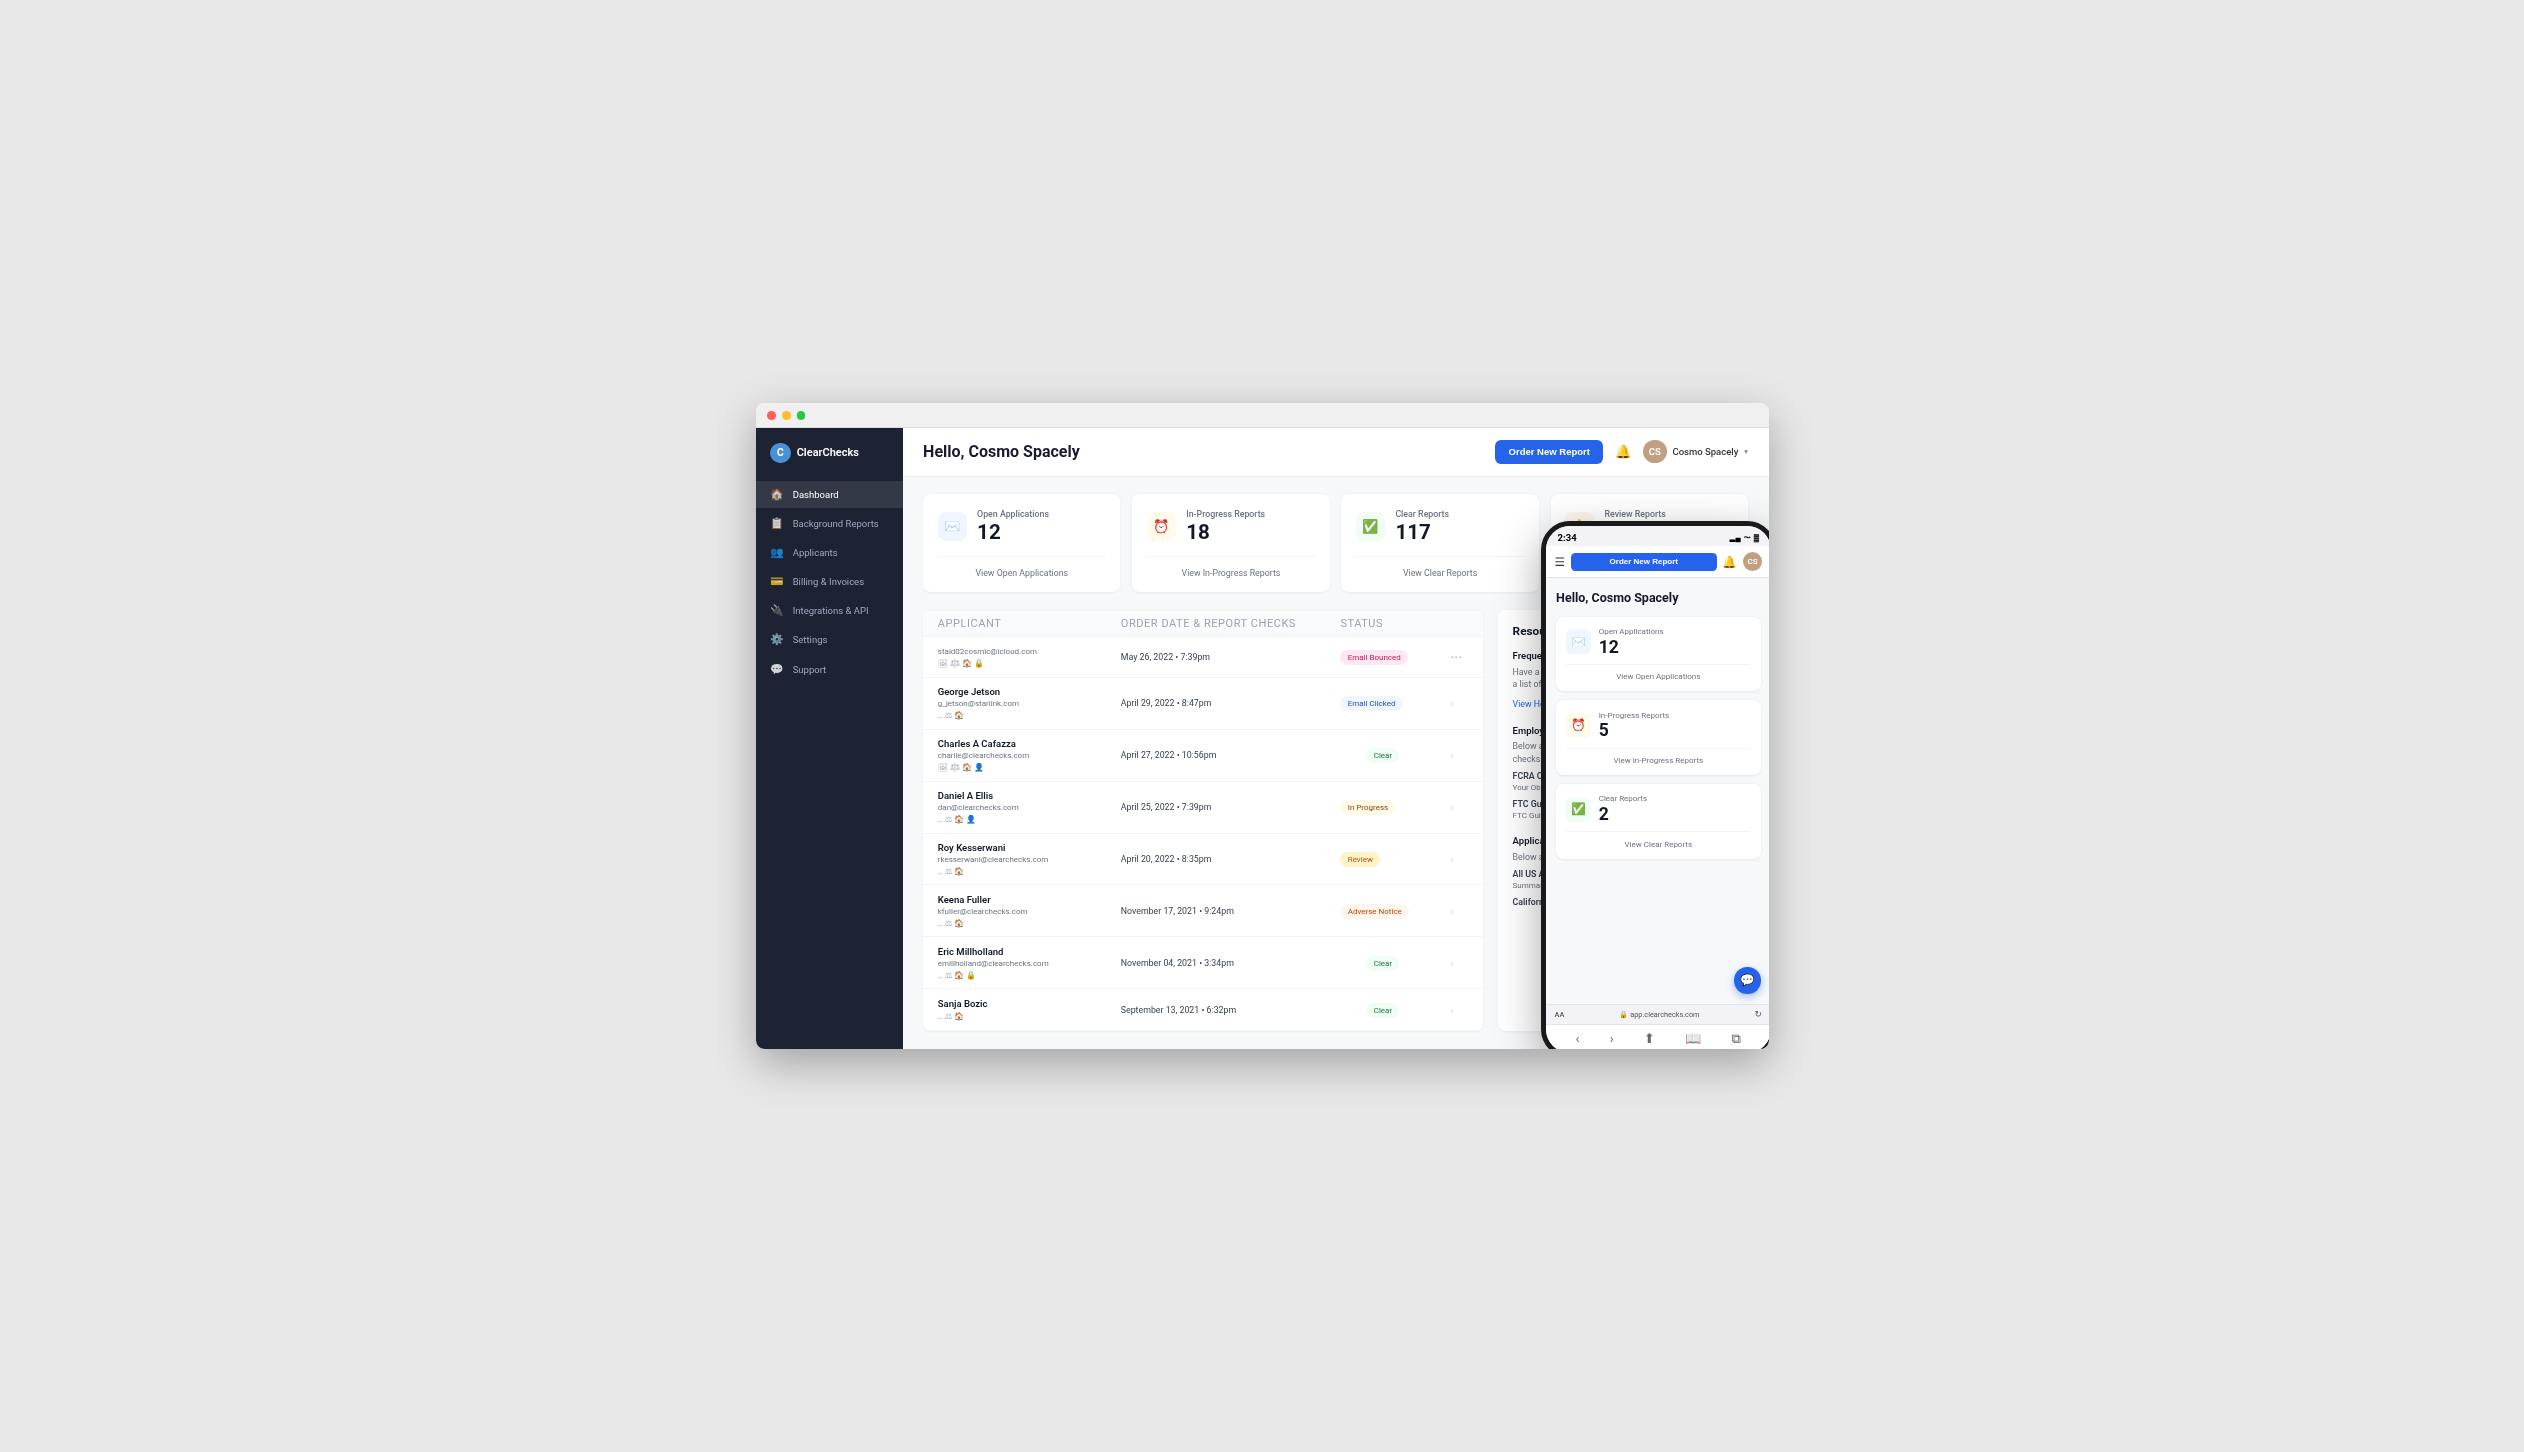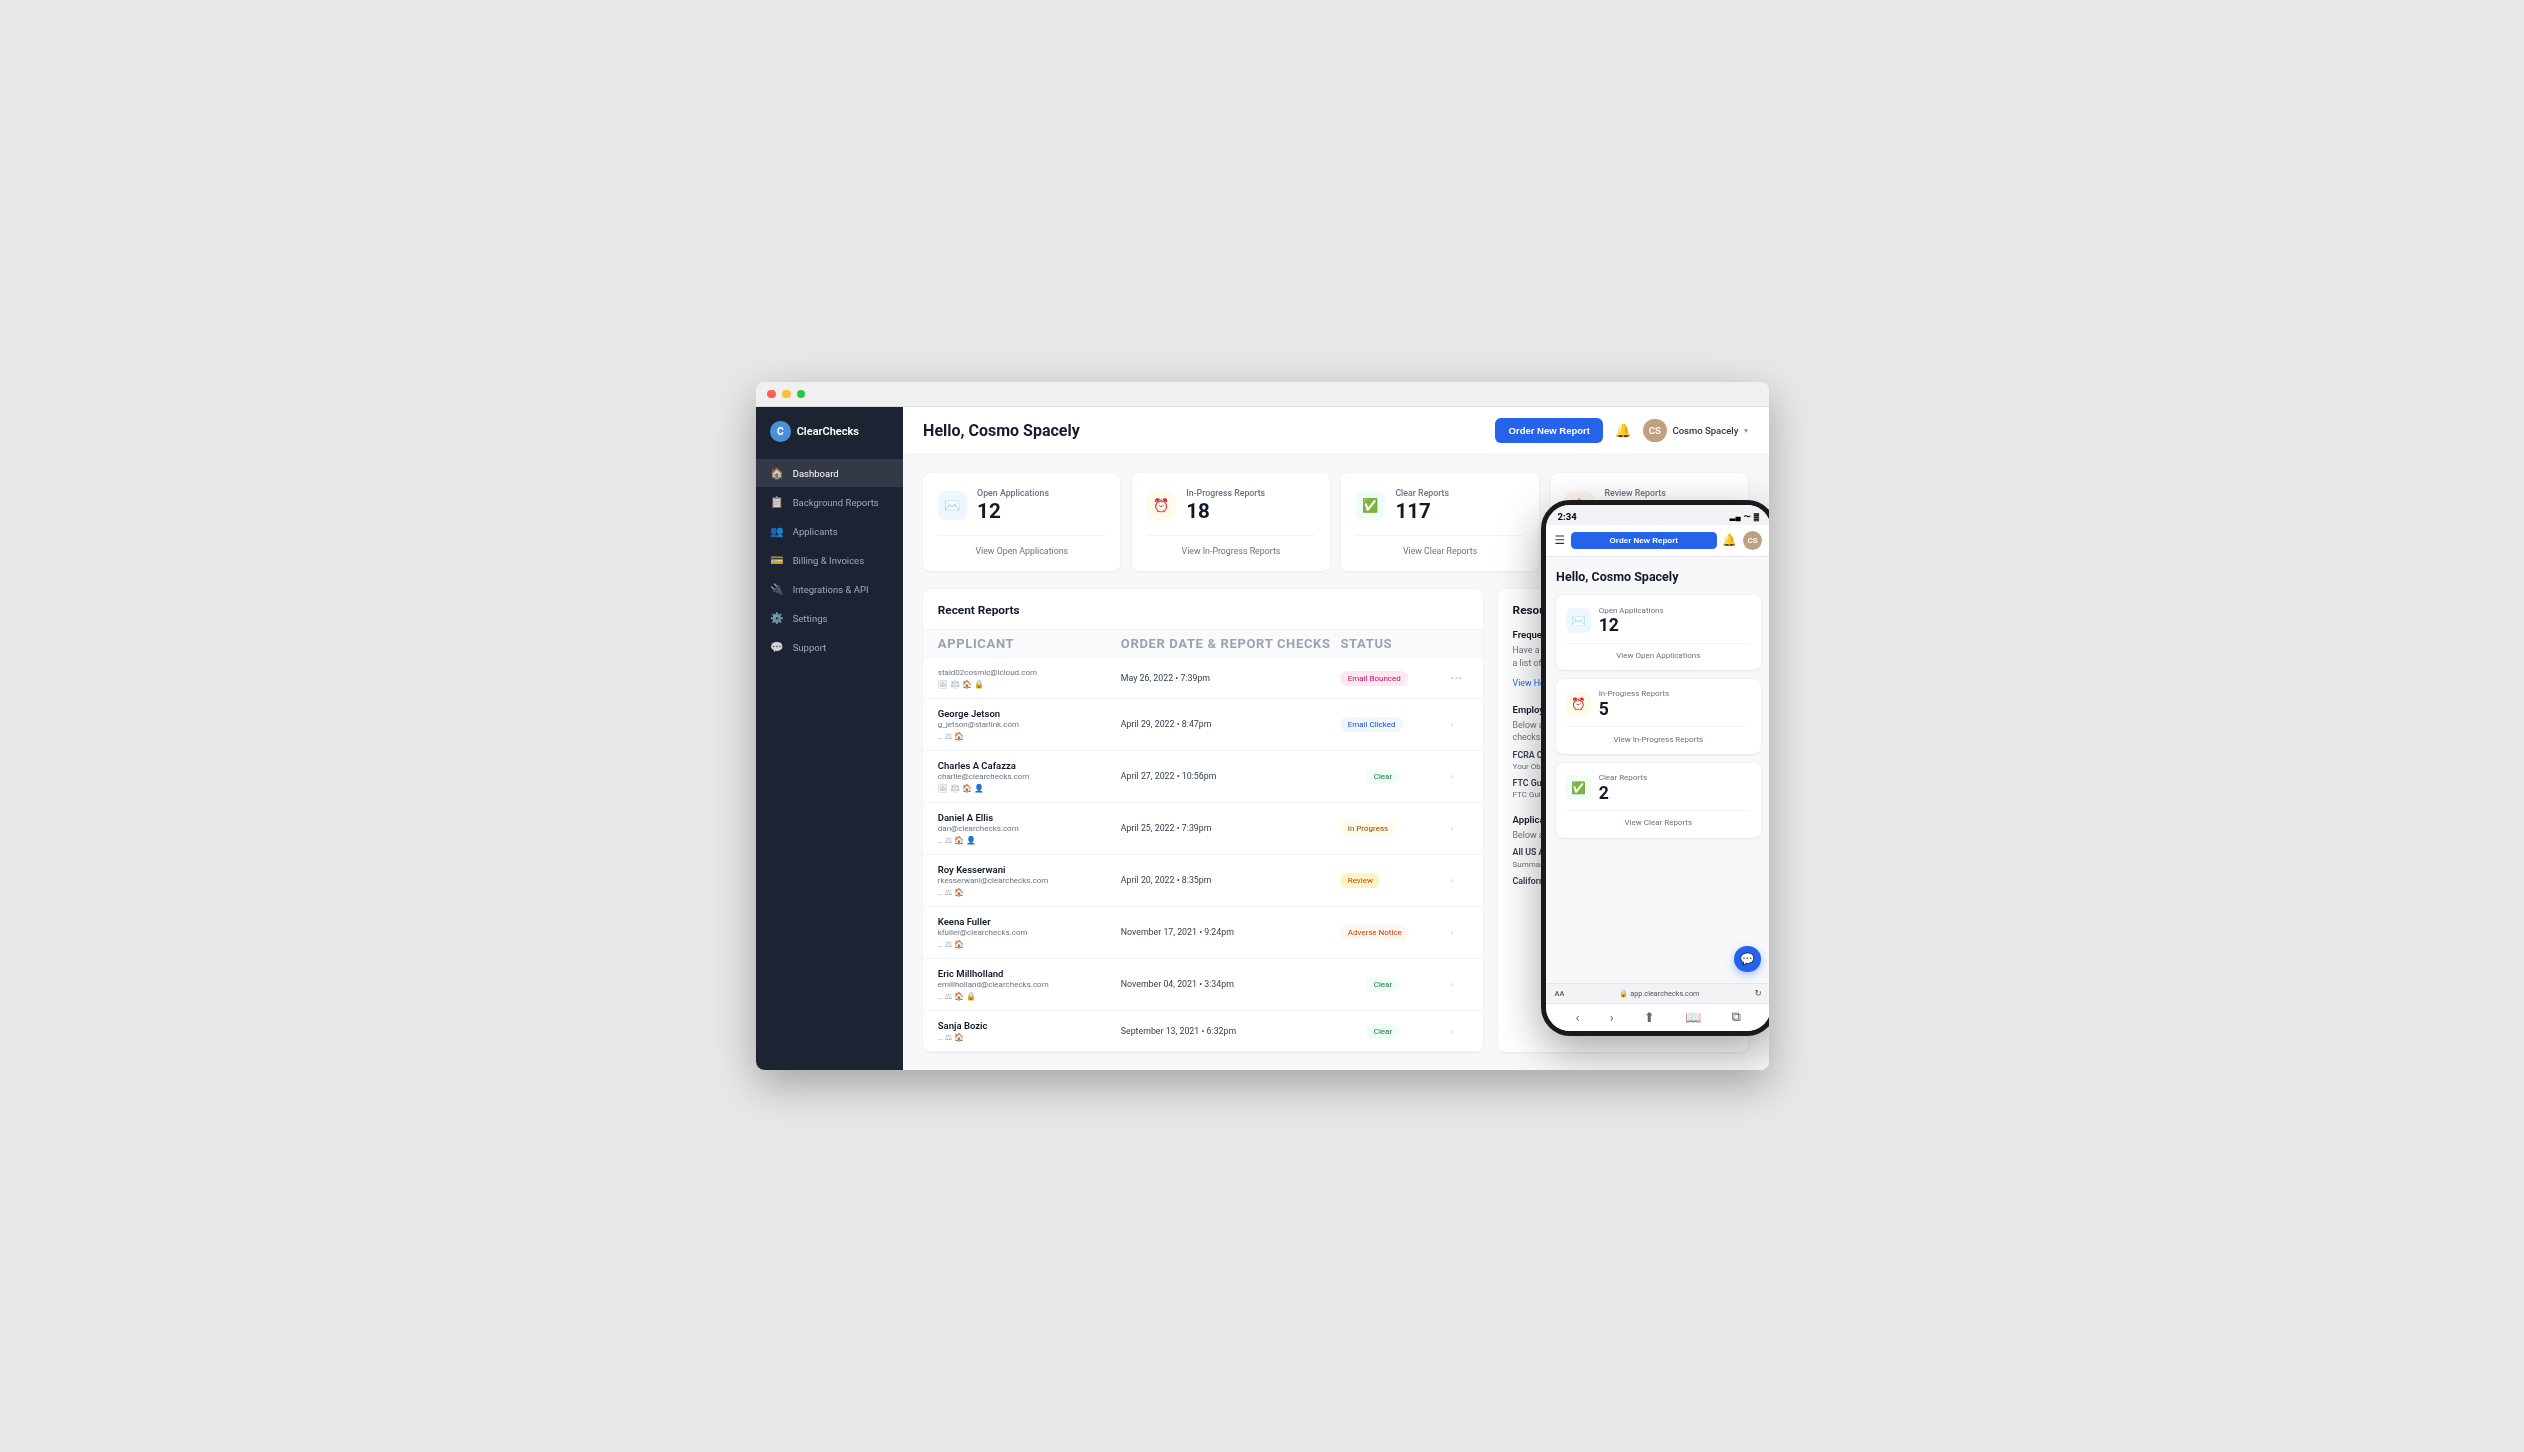--- a/index.html
+++ b/index.html
@@ -213,22 +213,22 @@
     .table-header {
       display: grid;
       grid-template-columns: 1fr 1.2fr 0.6fr 0.1fr;
       padding: 5.9px 14.7px;
       background: #f9fafb;
       border-top: 0.7px solid #f3f4f6;
       border-bottom: 0.7px solid #f3f4f6;
     }
 
     .th {
-      font-size: 13px;
-      font-weight: 700;
+      font-size: 11px;
+      font-weight: 400;
       color: #9ca3af;
       text-transform: uppercase;
       letter-spacing: 0.05em;
     }
 
     .table-row {
       display: grid;
       grid-template-columns: 1fr 1.2fr 0.6fr 0.1fr;
       padding: 8.8px 14.7px;
       border-bottom: 0.7px solid #f3f4f6;
@@ -557,21 +557,20 @@
               <div class="stat-value">7</div>
             </div>
           </div>
           <a class="stat-link">View Review Reports</a>
         </div>
       </div>
 
       <div class="content-area">
 
         <section class="recent-reports">
-          <h2 class="section-title">Recent Reports</h2>
           <div class="reports-table">
             <div class="table-header">
               <div class="th">Applicant</div>
               <div class="th">Order Date &amp; Report Checks</div>
               <div class="th">Status</div>
               <div class="th"></div>
             </div>
 
             <div class="table-row">
               <div>

